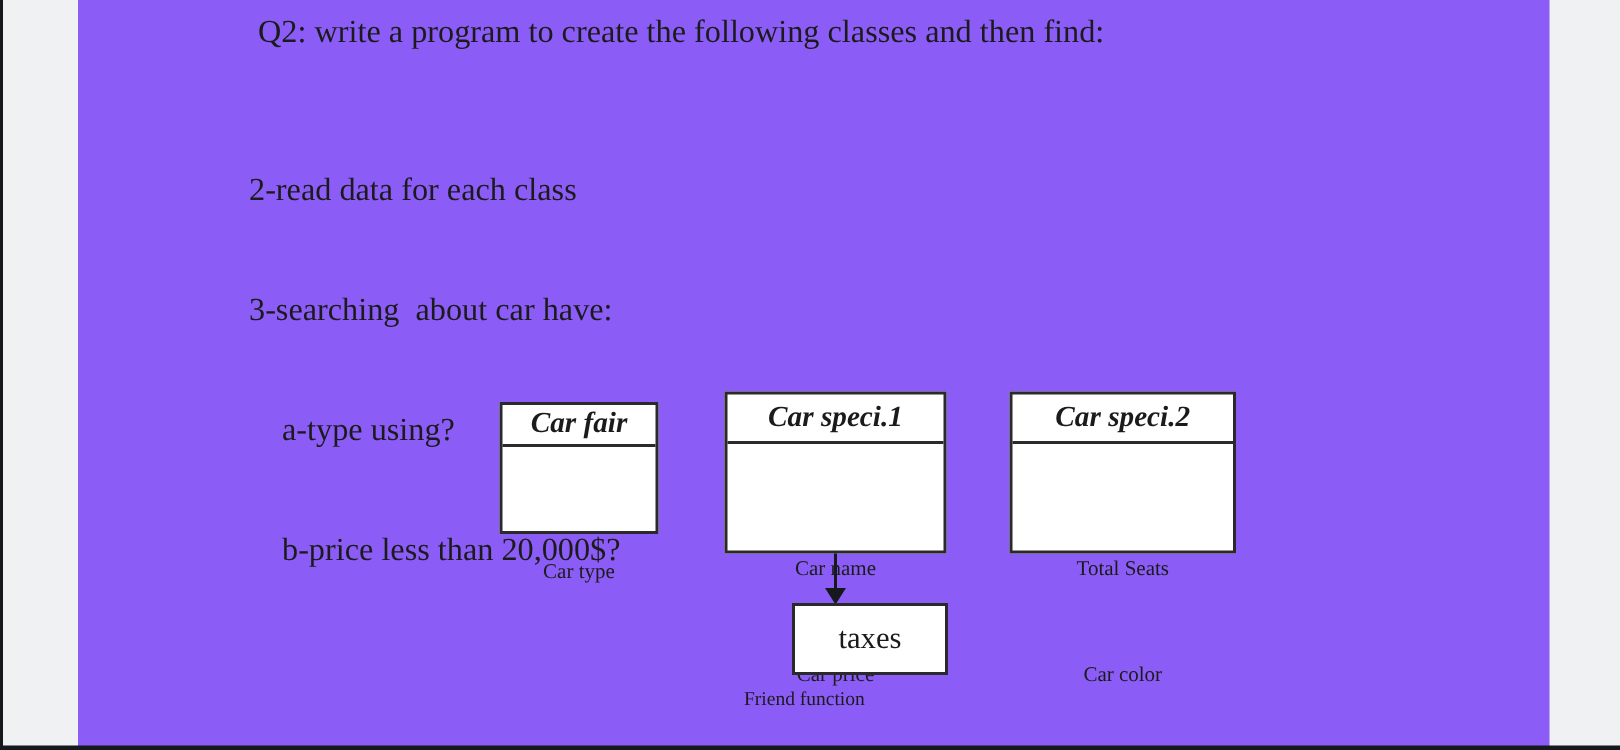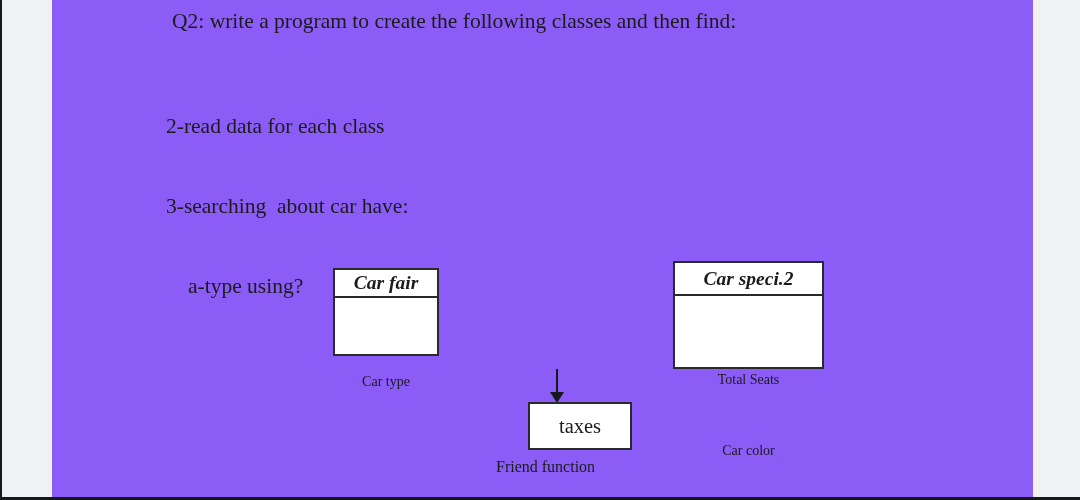--- a/index.html
+++ b/index.html
@@ -57,49 +57,57 @@
     border-top:11px solid #15181c;
   }
   .taxes-box{
     position:absolute;left:528px;top:402px;width:104px;height:48px;
     border:2px solid #2a2a2a;box-sizing:border-box;background:#ffffff;
     display:flex;align-items:center;justify-content:center;
     font-size:20.5px;
   }
   .caption{
     position:absolute;left:496px;top:458px;
-    font-size:16px;
+    font-size:13px;
   }
 </style>
 </head>
 <body>
 
 <div class="screen">
   <div class="margin-strip margin-left"></div>
   <div class="margin-strip margin-right"></div>
   <div class="edge-left"></div>
   <div class="edge-bottom"></div>
 
   <div class="q-title">Q2: write a program to create the following classes and then find:</div>
 
   <div class="q-lines">
     <div class="q-line">2-read data for each class</div>
     <div class="q-line">3-searching  about car have:</div>
     <div class="q-line indent">a-type using?</div>
+    <div class="q-line indent">b-price less than 20,000$?</div>
     
     
   </div>
 
   <div class="cls-box box-carfair">
     <div class="cls-hdr">Car fair</div>
     <div class="cls-body">
       <div>Car type</div>
     </div>
   </div>
 
+  <div class="cls-box box-speci1">
+    <div class="cls-hdr">Car speci.1</div>
+    <div class="cls-body">
+      <div>Car name</div>
+      <div>Car price</div>
+    </div>
+  </div>
 
   <div class="cls-box box-speci2">
     <div class="cls-hdr">Car speci.2</div>
     <div class="cls-body">
       <div>Total Seats</div>
       <div>Car color</div>
     </div>
   </div>
 
   <div class="arrow-line"></div>

